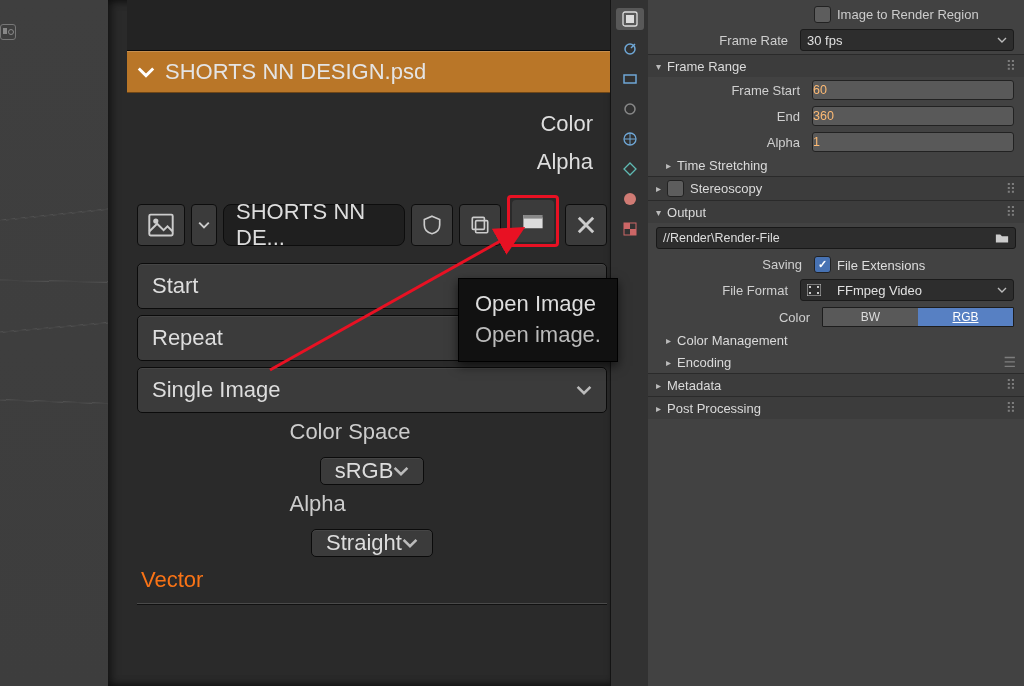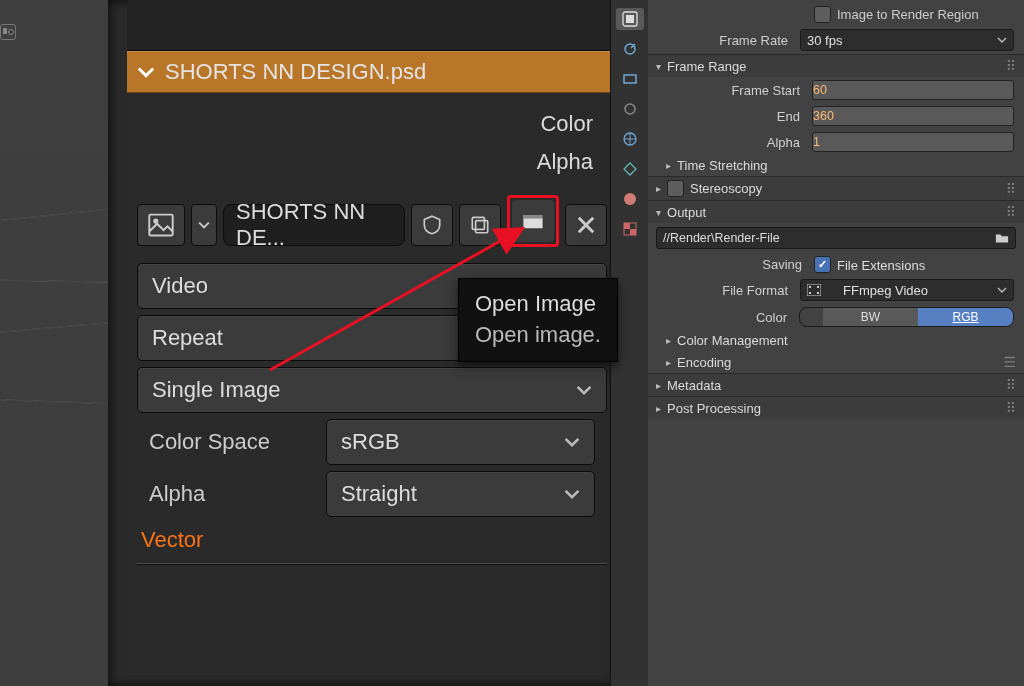--- a/index.html
+++ b/index.html
@@ -48,21 +48,21 @@
   .iconbtn{width:40px;}
   .iconbig{width:46px;}
   .red-box{border:3px solid var(--red);border-radius:4px;padding:2px;position:relative;top:-4px;}
   .red-box .imgbtn{border:none;width:42px;height:42px;}
 
   .drop{margin:6px 10px;height:44px;background:var(--field-bg);border:1px solid #0b0b0b;
     border-radius:5px;display:flex;align-items:center;padding:0 14px;font-size:22px;color:#ddd;
     box-shadow:inset 0 1px 0 rgba(255,255,255,.05);}
   .drop.split{justify-content:space-between;text-align:center;}
   .drop .chevd{margin-left:auto;}
-  .labelrow{display:flex;align-items:center;margin:6px 22px;font-size:22px;gap:12px;}
+  .labelrow{display:flex;align-items:center;margin:6px 22px;font-size:22px;gap:12px;flex-direction:column;}
   .labelrow .lbl{width:165px;color:#ccc;}
   .labelrow .drop{flex:1;margin:0;}
   .plain{margin:10px 14px;font-size:22px;color:#f97316;}
   .hr{height:1px;background:#111;margin:4px 10px;border-top:1px solid #4a4a4a;}
 
   
   .iconcol{position:absolute;left:610px;top:0;width:38px;height:686px;background:#323232;
     border-left:1px solid #141414;border-right:1px solid #141414;}
   .iconcol .ic{width:22px;height:22px;margin:8px auto;display:flex;align-items:center;justify-content:center;
     color:#aaa;}
@@ -85,21 +85,21 @@
   .check.on{background:#4772b3;}
   .check.on::after{content:"✓";font-size:11px;color:#fff;font-weight:bold;}
   .section-hdr{display:flex;align-items:center;padding:3px 8px;color:#dadada;background:#3c3c3c;
     border-top:1px solid #2a2a2a;}
   .section-hdr.sub{background:transparent;border:none;padding-left:18px;}
   .section-hdr .chev{margin-right:6px;color:#bbb;font-size:10px;}
   .grip{margin-left:auto;color:#7d7d7d;font-size:14px;}
   .pathbar{margin:4px 8px;height:20px;background:#2d2d2d;border:1px solid #181818;border-radius:3px;
     display:flex;align-items:center;padding:0 6px;color:#ddd;font-size:12.5px;gap:48px;}
   .pathbar .fico{margin-left:auto;color:#ccc;}
-  .toggle{display:flex;width:190px;height:18px;border-radius:8px;overflow:hidden;border:1px solid #1d1d1d;padding-left:23px;}
+  .toggle{display:flex;width:190px;height:18px;border-radius:1px;overflow:hidden;border:1px solid #1d1d1d;}
   .toggle div{flex:1;display:flex;align-items:center;justify-content:center;font-size:12px;color:#ddd;
     background:#595959;}
   .toggle div.on{background:var(--blue);color:#fff;text-decoration:underline;}
 
   
   .tooltip{position:absolute;left:458px;top:278px;background:#111;color:#ddd;font-size:22px;
     border:1px solid #000;box-shadow:0 4px 10px rgba(0,0,0,.6);padding:10px 16px;line-height:1.4;}
   
   .arrow{position:absolute;pointer-events:none;}
 
@@ -169,21 +169,21 @@
         </div>
       </span>
       <div class="imgbtn iconbtn">
         <svg width="18" height="18" viewBox="0 0 10 10">
             <path d="M1 1 L9 9 M9 1 L1 9" stroke="#ccc" stroke-width="1.6" fill="none"></path>
           </svg>
       </div>
     </div>
 
     <div class="drop">
-      <span>Video</span>
+      <span>Start</span>
     </div>
     <div class="drop split">
       <span>Repeat</span>
       <span class="chevd">
         <svg width="16" height="16" viewBox="0 0 10 10">
             <path d="M1 3 L5 7 L9 3" fill="none" stroke="#bbb" stroke-width="1.6"></path>
           </svg>
       </span>
     </div>
     <div class="drop split">
@@ -335,21 +335,21 @@
     <div class="prow">
       <div class="plbl">Saving</div>
       <div style="width:200px;display:flex;align-items:flex-end;color:#ddd">
         <span class="check on"></span>
         <span>File Extensions</span>
       </div>
     </div>
     <div class="prow">
       <div class="plbl">File Format</div>
       <div class="selfield">
-        <span style="display:flex;align-items:center;gap:22px">
+        <span style="display:flex;align-items:center;gap:16px">
           <svg width="14" height="12">
               <rect x="0" y="0" width="14" height="12" fill="none" stroke="#ccc"></rect>
               <rect x="2" y="2" width="2" height="2" fill="#ccc"></rect>
               <rect x="2" y="8" width="2" height="2" fill="#ccc"></rect>
               <rect x="10" y="2" width="2" height="2" fill="#ccc"></rect>
               <rect x="10" y="8" width="2" height="2" fill="#ccc"></rect>
             </svg>
           <span>FFmpeg Video</span>
         </span>
         <span>

